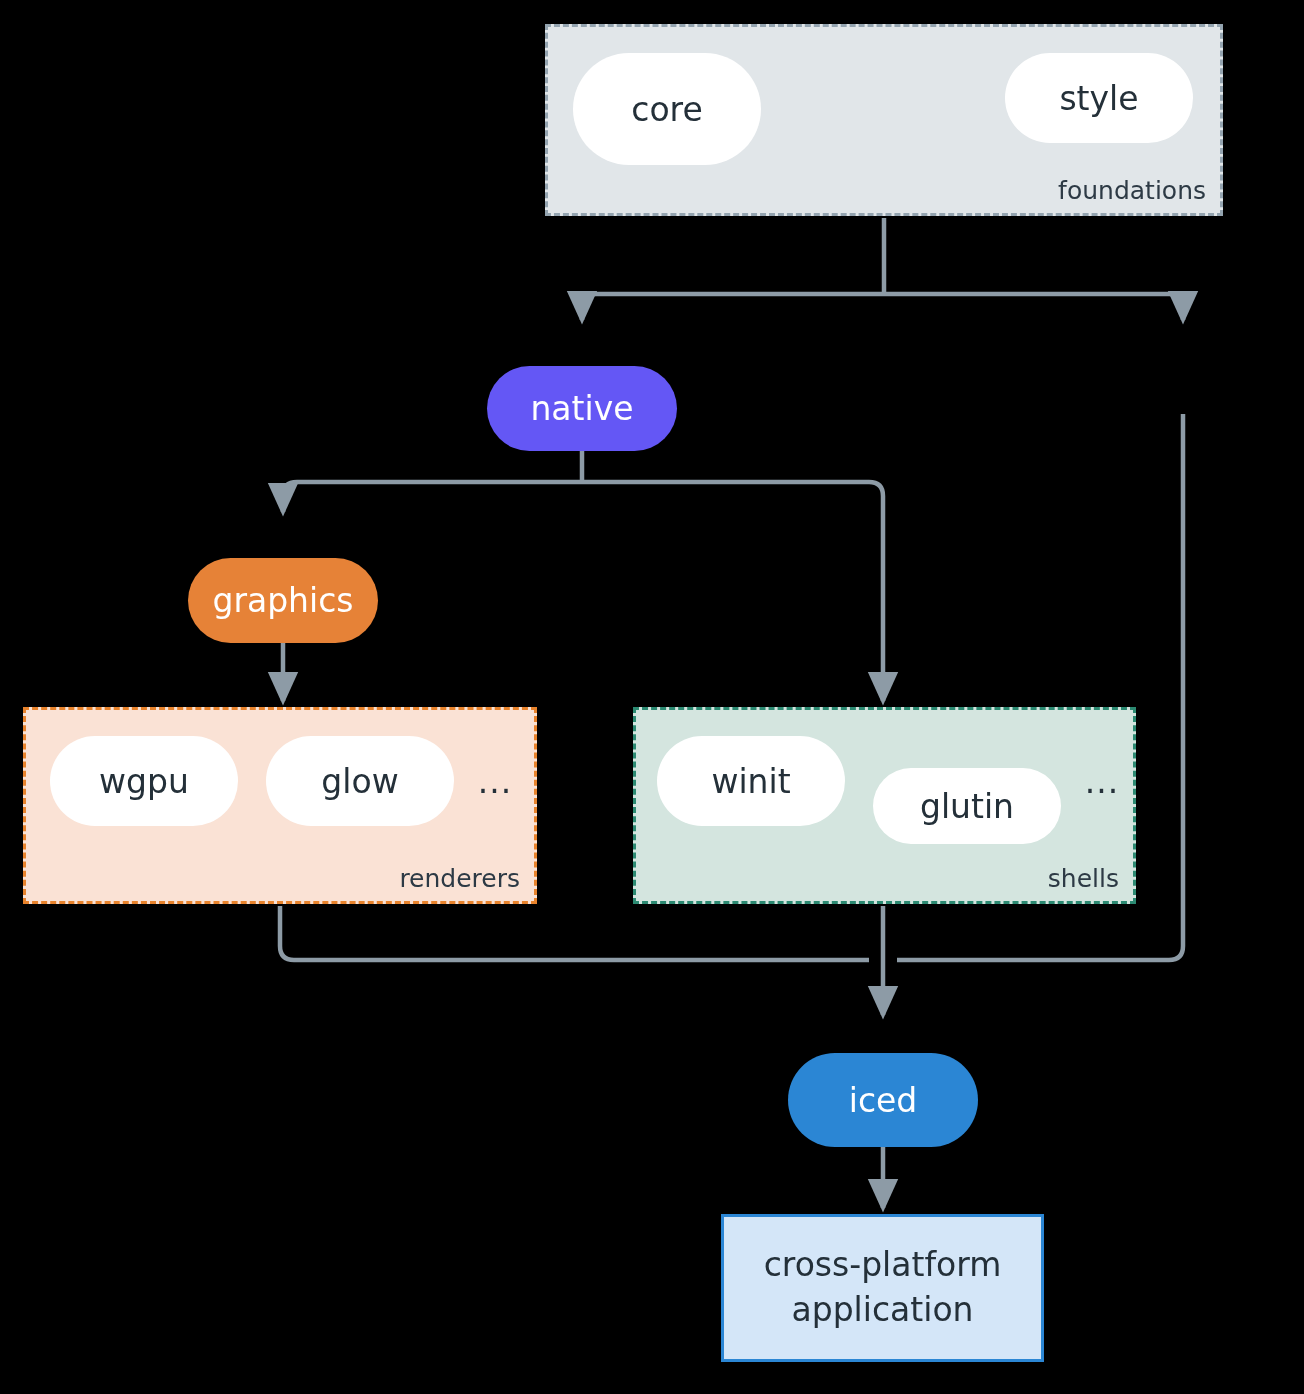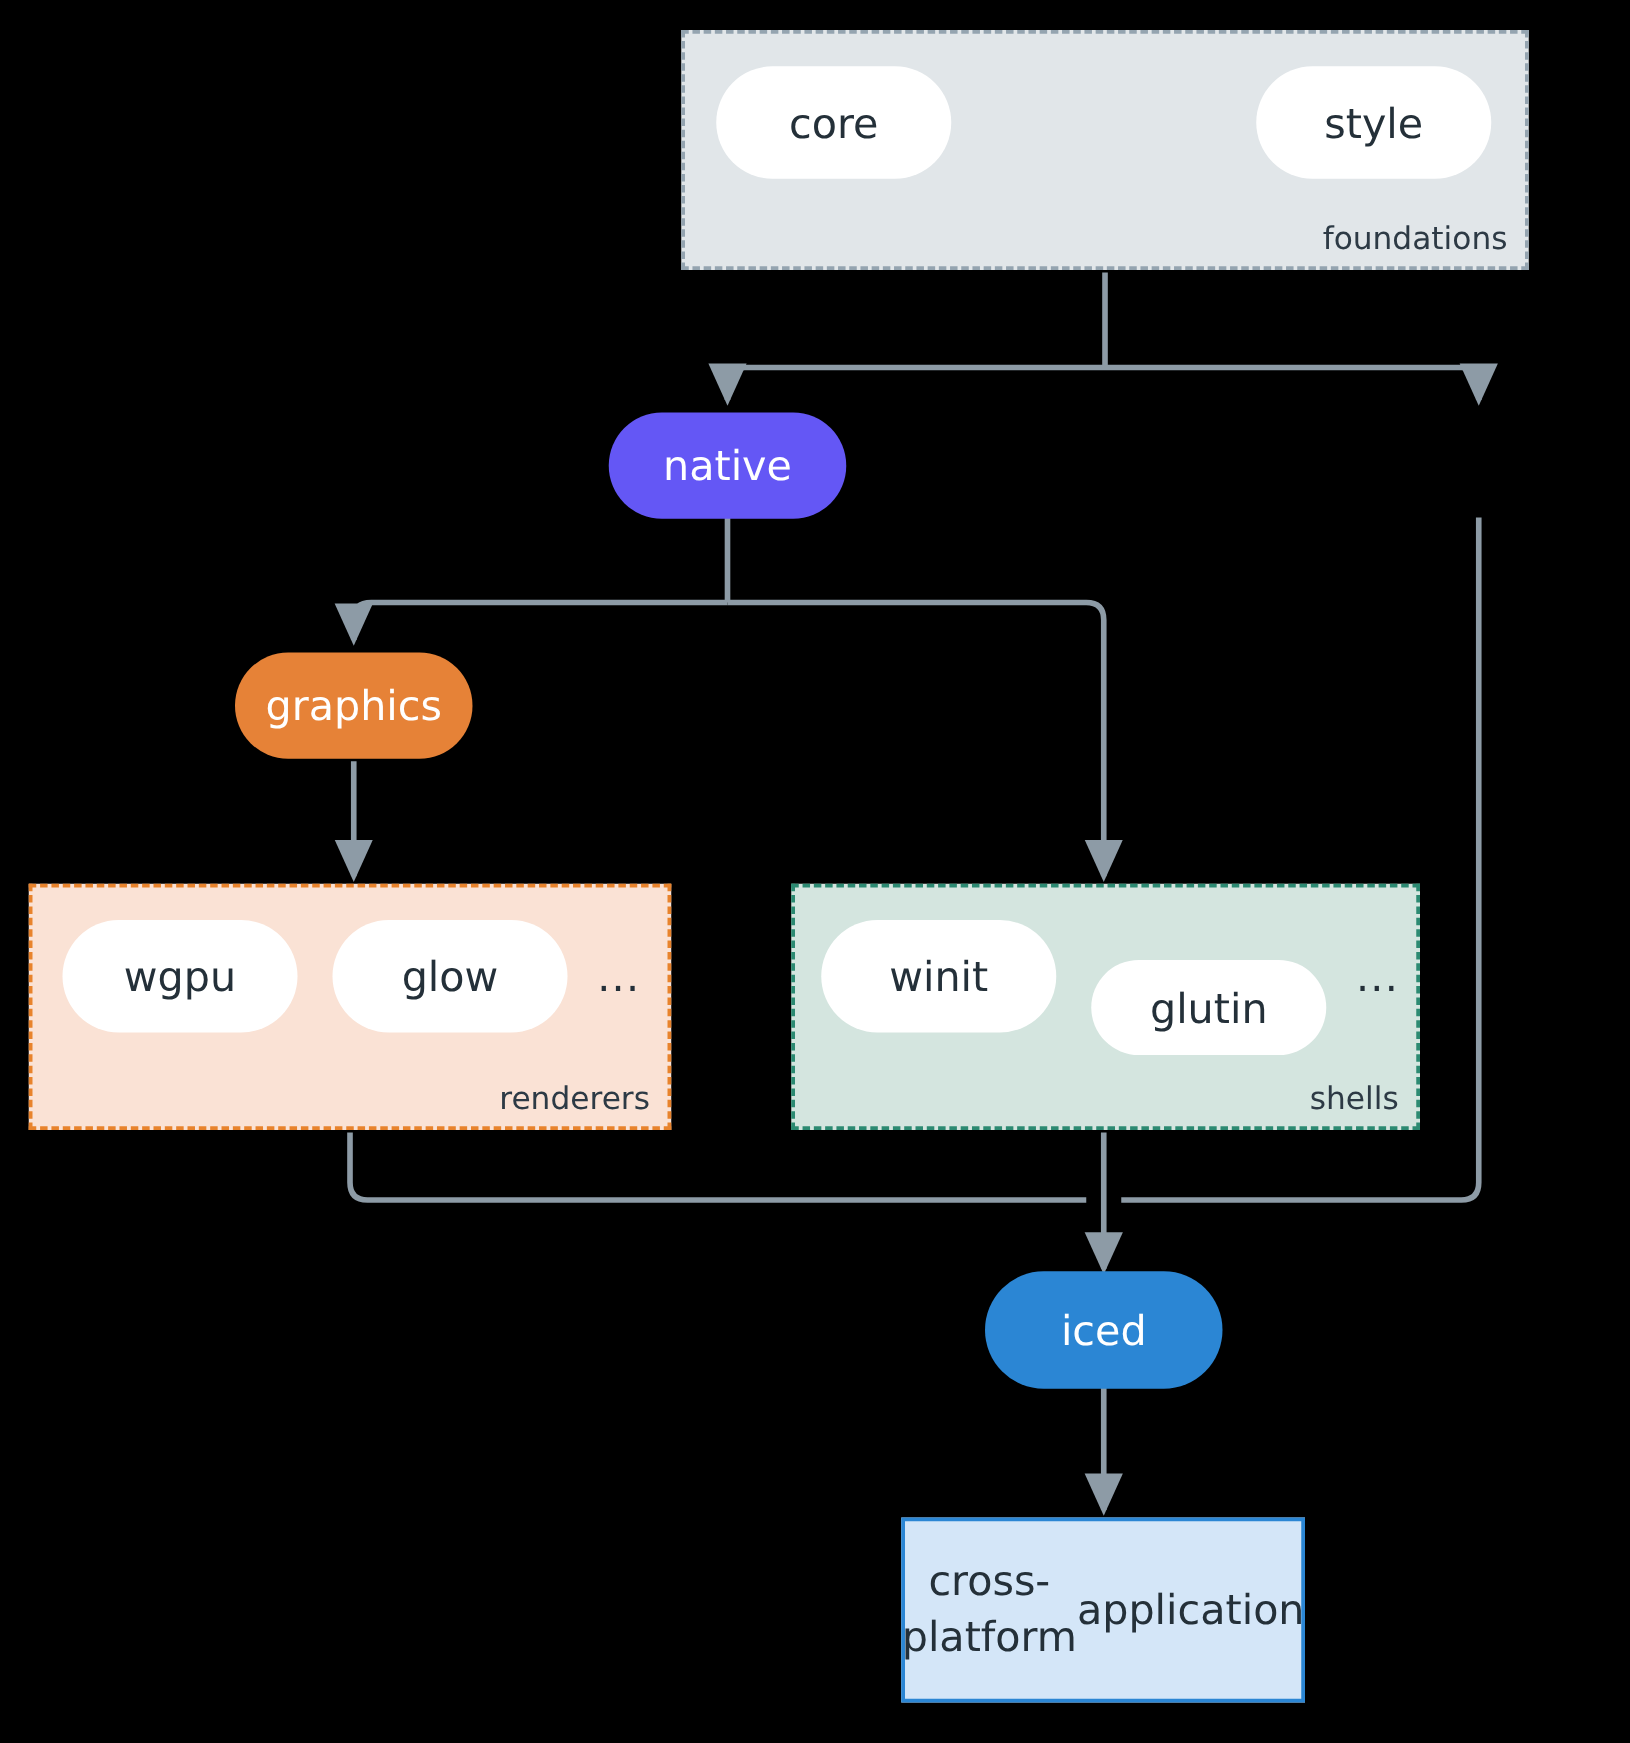--- a/index.html
+++ b/index.html
@@ -74,20 +74,21 @@
   
   .pill-node {
     position: absolute;
     border-radius: 60px;
     display: flex;
     align-items: center;
     justify-content: center;
     color: #ffffff;
     font-size: 33px;
     box-sizing: border-box;
+    margin-top: 36px;
   }
   .pill-purple { background: #6457f5; }
   .pill-orange { background: #e68237; }
   .pill-blue   { background: #2b86d4; }
 
   
   .ellipsis {
     position: absolute;
     color: #243039;
     font-size: 33px;
@@ -99,21 +100,21 @@
 
   
   #node-application {
     position: absolute;
     left: 721px; top: 1214px;
     width: 323px; height: 148px;
     background: #d4e6f8;
     border: 3px solid #2b86d4;
     box-sizing: border-box;
     display: flex;
-    flex-direction: row;
+    flex-direction: column;
     align-items: center;
     justify-content: center;
     color: #243039;
     font-size: 33px;
     line-height: 1.35;
     text-align: center;
   }
 </style>
 </head>
 <body>
@@ -145,21 +146,21 @@
       <path d="M883,960 L883,1015" marker-end="url(#arrowhead)"></path>
 
       <path d="M883,1103 L883,1208" marker-end="url(#arrowhead)"></path>
     </g>
   </svg>
 
   <div id="cluster-foundations" class="cluster">
     <div class="cluster-label">foundations</div>
   </div>
 
-  <div class="pill-white" style="left:573px; top:53px; width:188px; height:90px;">
+  <div class="pill-white" style="left:573px; top:53px; width:188px; height:112px;">
     <span>core</span>
   </div>
   <div class="pill-white" style="left:1005px; top:53px; width:188px; height:90px;">
     <span>style</span>
   </div>
 
   <div class="pill-node pill-purple" style="left:487px; top:330px; width:190px; height:85px;">
     <span>native</span>
   </div>
 

